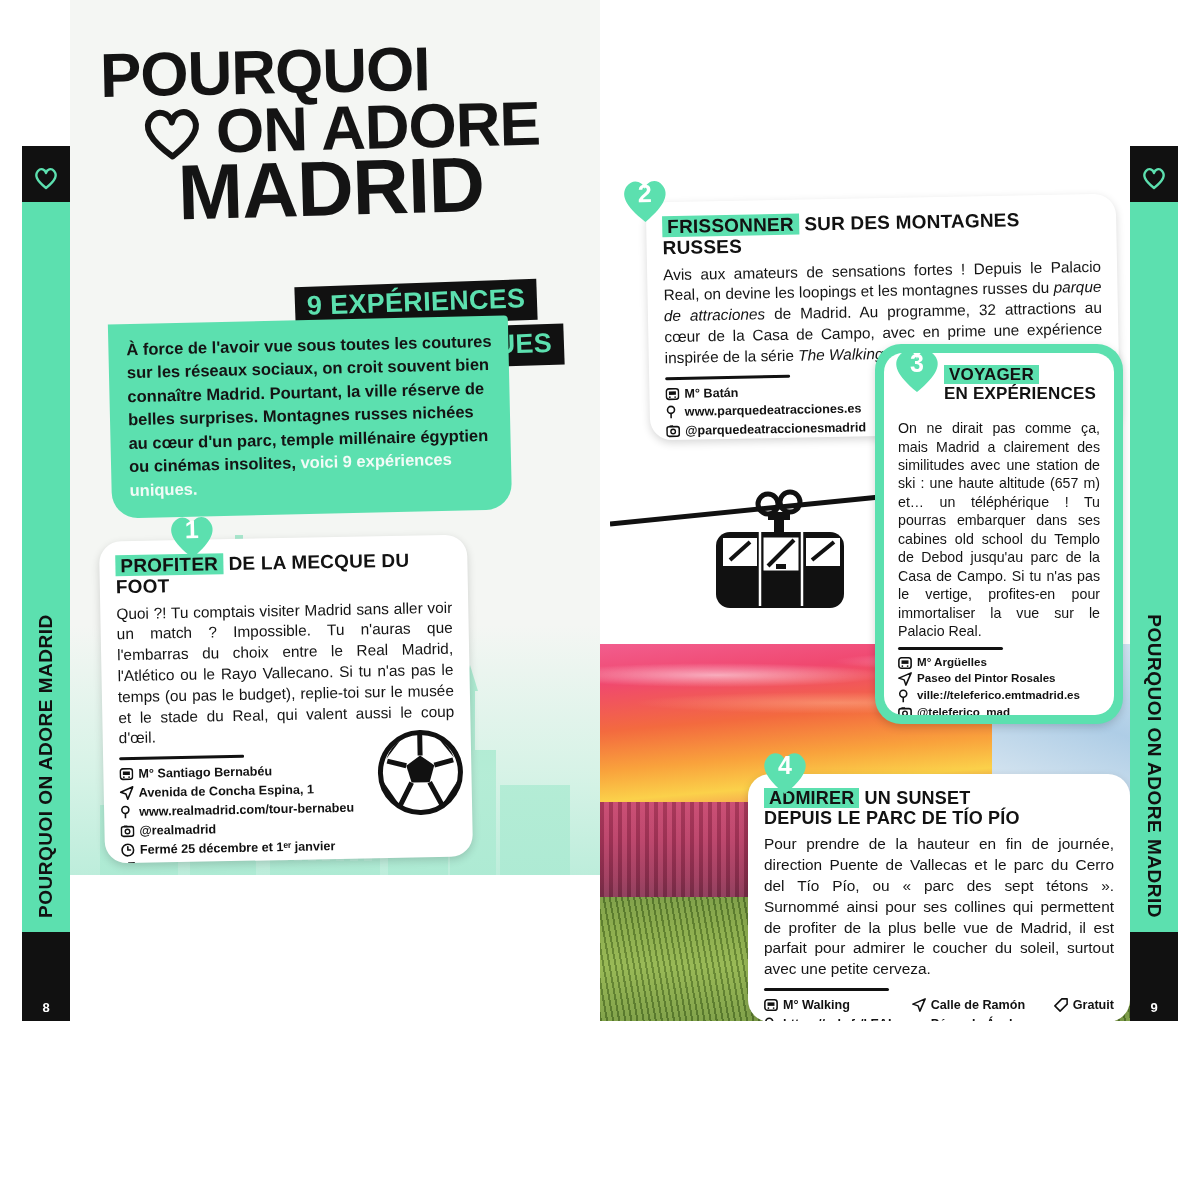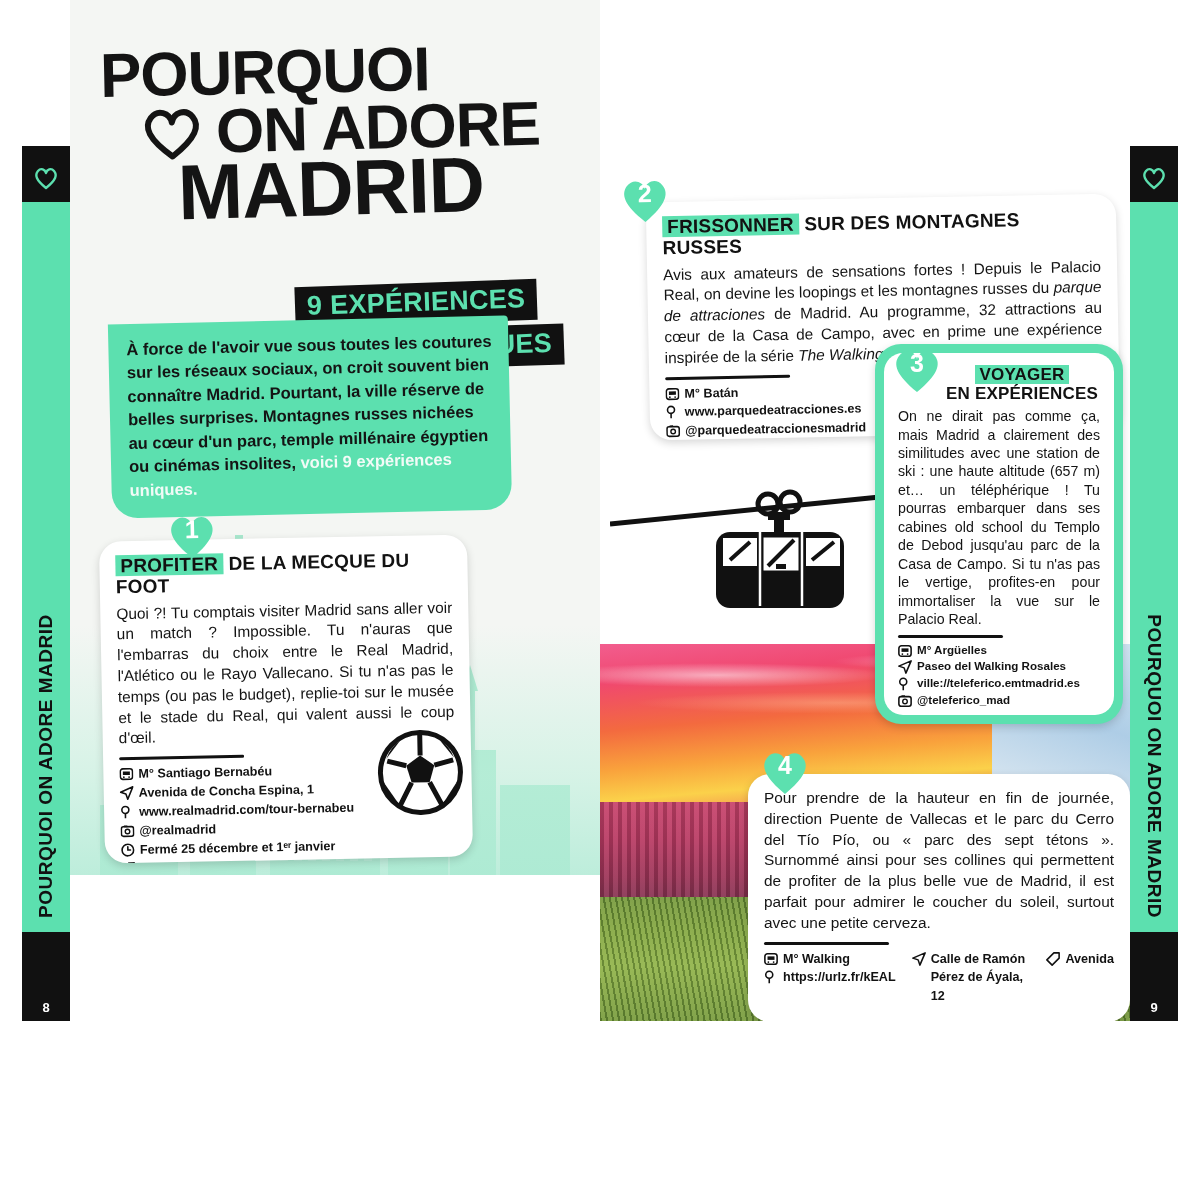--- a/index.html
+++ b/index.html
@@ -377,41 +377,41 @@
     </div>
 
     <div class="heartnum" style="left:290px;top:198px;z-index:9;">
       <svg width="54" height="50" viewBox="0 0 54 50">
         <path d="M27 48 C6 31 3 20 9 12 C15 4 25 7 27 15 C29 7 39 4 45 12 C51 20 48 31 27 48 Z" fill="#5ce0af"></path>
       </svg>
       <div class="num">3</div>
     </div>
     <div class="card mintframe" style="left:275px;top:198px;width:248px;height:380px;z-index:8;">
       <div class="inner" style="overflow:hidden;">
-        <div class="cardtitle sm" style="text-align:center;padding-left:46px;margin-bottom:4px;">
+        <div class="cardtitle sm" style="text-align:left;padding-left:46px;margin-bottom:16px;">
           <span class="hl">VOYAGER</span><br>
           <span>EN EXPÉRIENCES</span>
         </div>
         <div class="cardbody sm">On ne dirait pas comme ça, mais Madrid a clairement des similitudes avec une station de ski : une haute altitude (657 m) et… un téléphérique ! Tu pourras embarquer dans ses cabines old school du Templo de Debod jusqu'au parc de la Casa de Campo. Si tu n'as pas le vertige, profites-en pour immortaliser la vue sur le Palacio Real.</div>
         <div class="rule" style="width:105px;margin:6px 0 4px 0;"></div>
         <div class="meta" style="font-size:11.6px;line-height:1.45;">
           <div class="row">
             <svg class="ic" viewBox="0 0 16 16">
                 <rect x="1" y="2" width="14" height="12" rx="3" fill="none" stroke="#111" stroke-width="1.8"></rect>
                 <rect x="4" y="5" width="8" height="4" fill="#111"></rect>
                 <circle cx="5" cy="11.5" r="1" fill="#111"></circle>
                 <circle cx="11" cy="11.5" r="1" fill="#111"></circle>
               </svg>
             <span>M° Argüelles</span>
           </div>
           <div class="row">
             <svg class="ic" viewBox="0 0 16 16">
                 <polygon points="15,1 1,7 7,9 9,15" fill="none" stroke="#111" stroke-width="1.8" stroke-linejoin="round"></polygon>
               </svg>
-            <span>Paseo del Walking Rosales</span>
+            <span>Paseo del Pintor Rosales</span>
           </div>
           <div class="row">
             <svg class="ic" viewBox="0 0 16 16">
                 <circle cx="6" cy="5.5" r="4" fill="none" stroke="#111" stroke-width="1.8"></circle>
                 <line x1="6" y1="9.5" x2="6" y2="15" stroke="#111" stroke-width="1.8"></line>
               </svg>
             <span>ville://teleferico.emtmadrid.es</span>
           </div>
           <div class="row">
             <svg class="ic" viewBox="0 0 16 16">
@@ -426,20 +426,25 @@
       </div>
     </div>
 
     <div class="heartnum" style="left:158px;top:600px;z-index:9;">
       <svg width="54" height="50" viewBox="0 0 54 50">
         <path d="M27 48 C6 31 3 20 9 12 C15 4 25 7 27 15 C29 7 39 4 45 12 C51 20 48 31 27 48 Z" fill="#5ce0af"></path>
       </svg>
       <div class="num">4</div>
     </div>
     <div class="card" style="left:148px;top:628px;width:382px;height:248px;padding:14px 16px 8px 16px;z-index:8;overflow:hidden;">
+      <div class="cardtitle" style="font-size:18px;">
+        <span class="hl">ADMIRER</span>
+        <span>UN SUNSET</span><br>
+        <span>DEPUIS LE PARC DE TÍO PÍO</span>
+      </div>
       <div class="cardbody">Pour prendre de la hauteur en fin de journée, direction Puente de Vallecas et le parc du Cerro del Tío Pío, ou « parc des sept tétons ». Surnommé ainsi pour ses collines qui permettent de profiter de la plus belle vue de Madrid, il est parfait pour admirer le coucher du soleil, surtout avec une petite cerveza.</div>
       <div class="rule"></div>
       <div class="metacols">
         <div class="meta">
           <div class="row">
             <svg class="ic" viewBox="0 0 16 16">
                 <rect x="1" y="2" width="14" height="12" rx="3" fill="none" stroke="#111" stroke-width="1.8"></rect>
                 <rect x="4" y="5" width="8" height="4" fill="#111"></rect>
                 <circle cx="5" cy="11.5" r="1" fill="#111"></circle>
                 <circle cx="11" cy="11.5" r="1" fill="#111"></circle>
@@ -461,21 +466,21 @@
               </svg>
             <span>Calle de Ramón Pérez de Áyala, 12</span>
           </div>
 
         </div>
         <div class="meta">
           <div class="row">
             <svg class="ic" viewBox="0 0 16 16">
                 <path d="M9 1 H15 V7 L7 15 L1 9 Z" fill="none" stroke="#111" stroke-width="1.8" stroke-linejoin="round"></path>
               </svg>
-            <span>Avenida</span>
+            <span>Gratuit</span>
           </div>
         </div>
       </div>
     </div>
   </div>
 
   <div class="tab left">
     <div class="tab-band"></div>
     <div class="heart">
       <svg width="26" height="24" viewBox="0 0 26 24">

